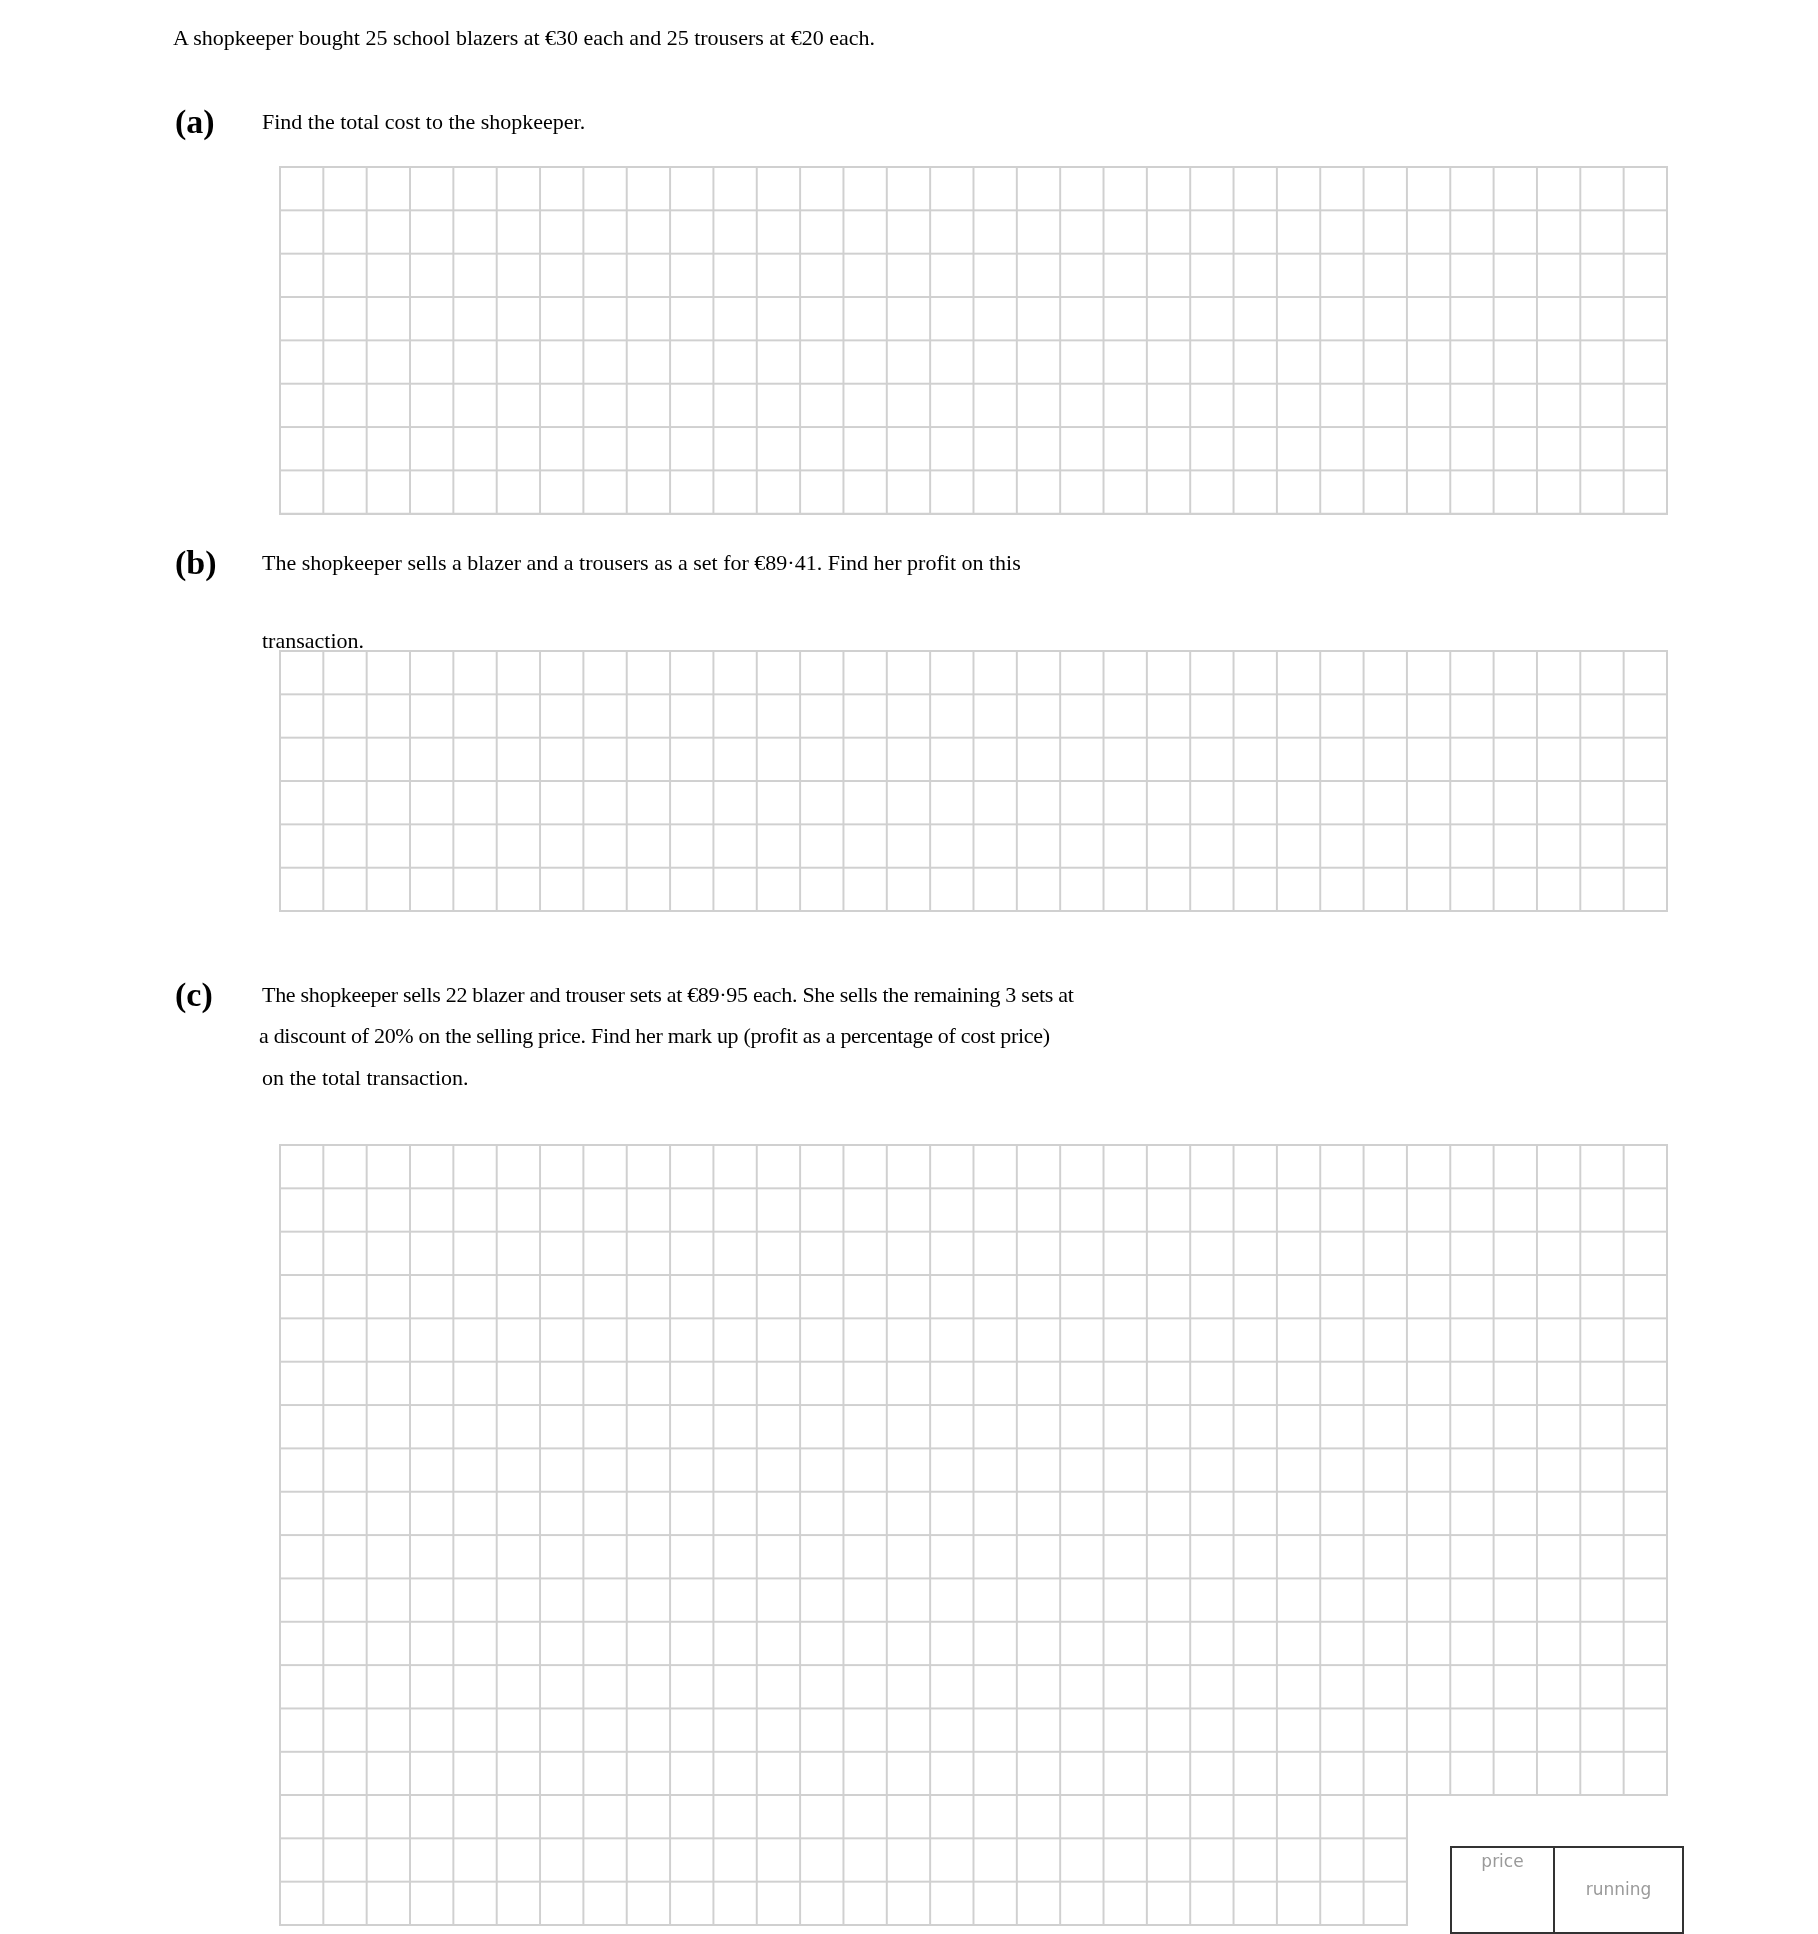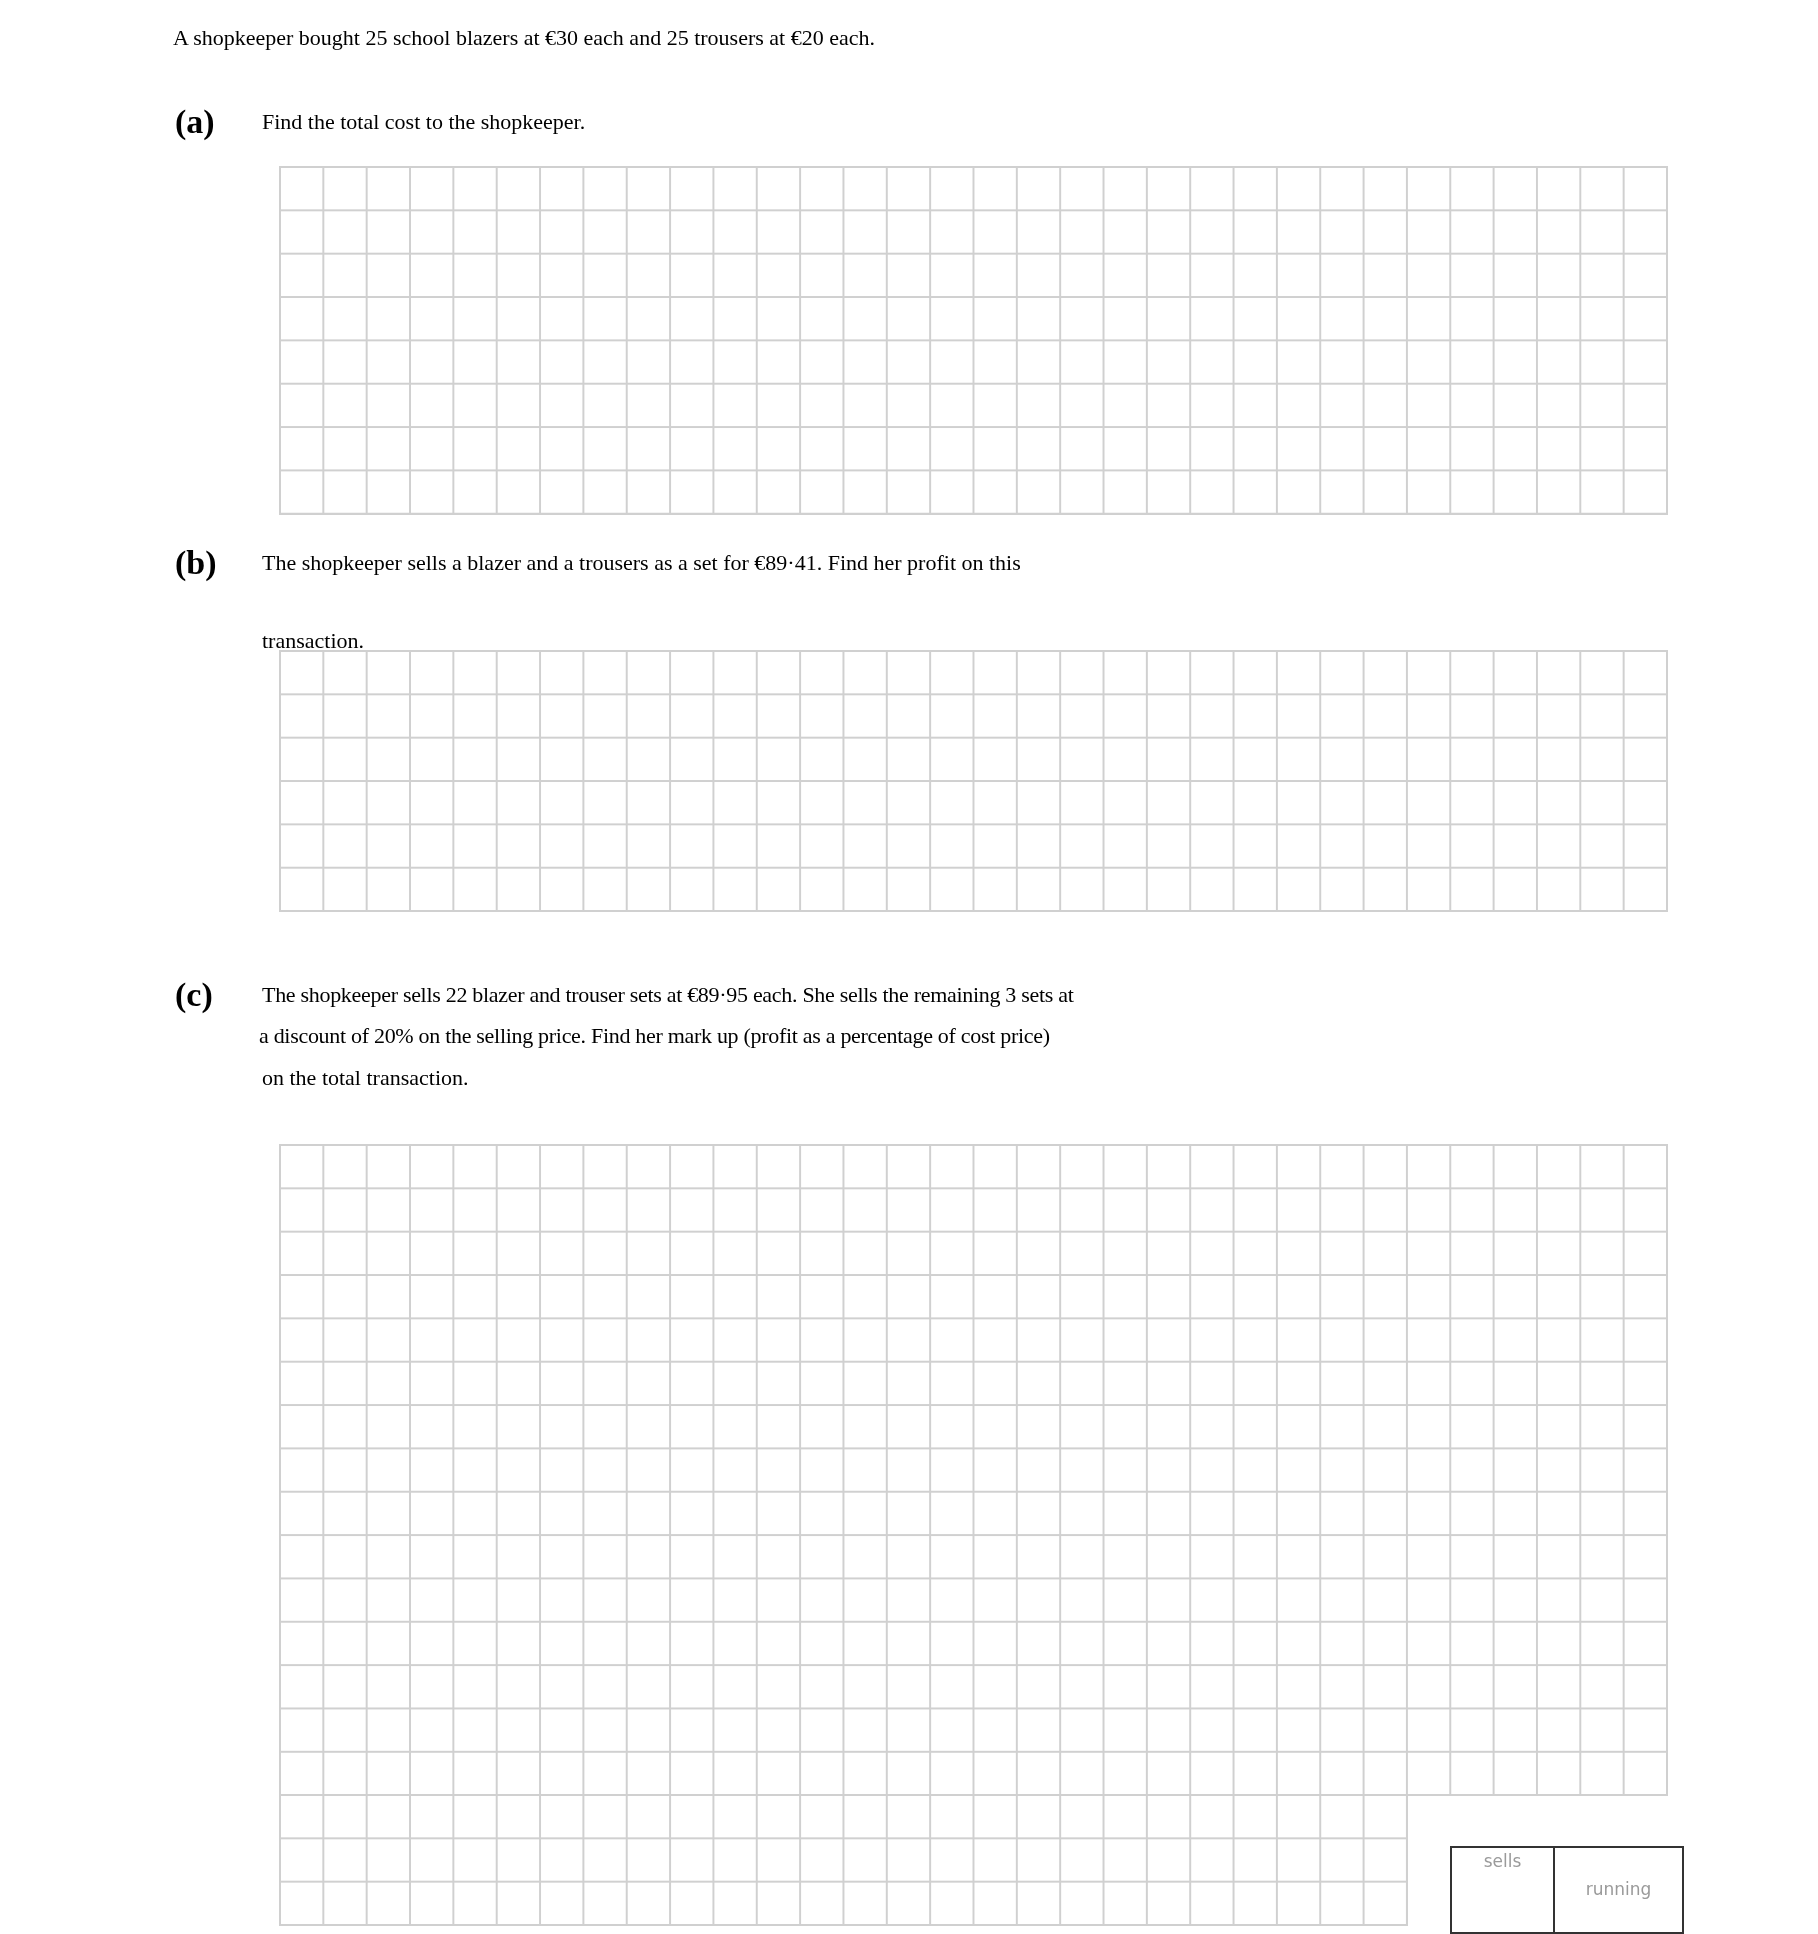--- a/index.html
+++ b/index.html
@@ -43,18 +43,18 @@
 <div class="line" style="left:259px; top:1019px; letter-spacing:-0.3px;">a discount of 20% on the selling price.  Find her mark up (profit as a percentage of cost price)</div>
 <div class="line" style="left:262px; top:1061px;">on the total transaction.</div>
 
 <div class="grid" style="left:279px; top:1144px; width:1389px; height:652px;"></div>
 <div class="grid-edge" style="left:279px; top:1144px; width:1389px; height:652px;"></div>
 <div class="grid" style="left:279px; top:1794px; width:1129px; height:132px; border-top:none; background-position:-2px 0px;"></div>
 <div class="grid-edge" style="left:279px; top:1794px; width:1129px; height:132px;"></div>
 
 <div class="tally">
   <div class="tally-cell page">
-    <span>sells</span>
+    <span>price</span>
   </div>
   <div class="tally-cell running">
     <span>running</span>
   </div>
 </div>
 
 </body></html>

